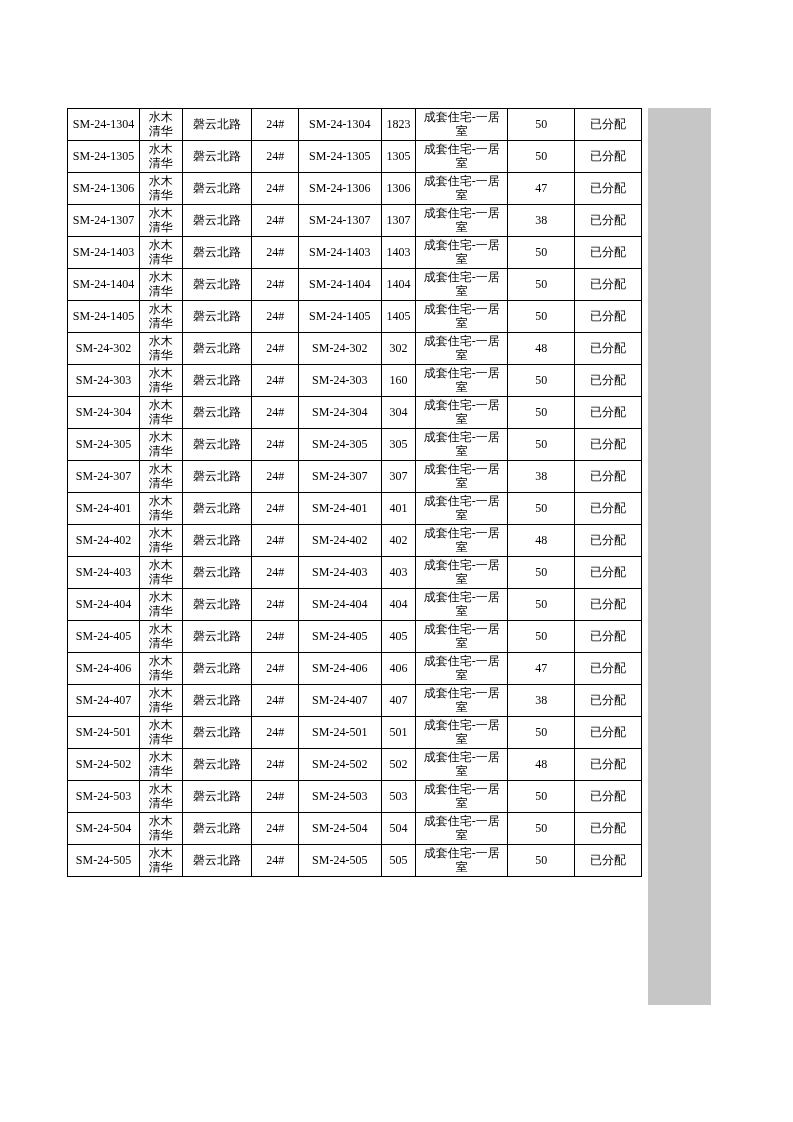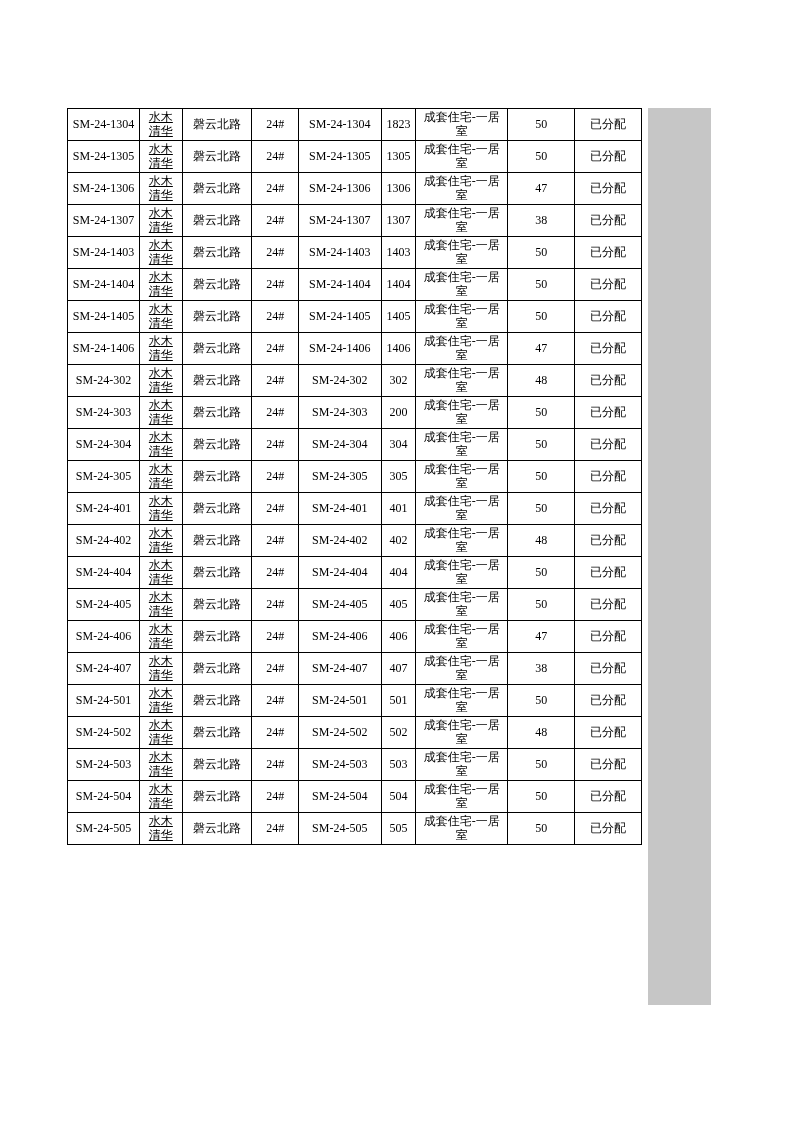--- a/index.html
+++ b/index.html
@@ -25,21 +25,21 @@
     text-align: center;
     vertical-align: middle;
     font-size: 12px;
     color: #000000;
     height: 32px;
     padding: 0 1px;
     line-height: 1.15;
     overflow: hidden;
   }
   
-  td .wrap-estate { width: 26px; margin: 0 auto; word-break: break-all; text-decoration: underline; }
+  td .wrap-estate { width: 26px; margin: 0 auto; word-break: break-all; }
   
   td .wrap-type { width: 80px; margin: 0 auto; word-break: break-all; }
   .grey-strip {
     position: absolute; left: 648px; top: 96px;
     width: 63px; height: 897px;
   }
 </style>
 </head>
 <body>
 
@@ -157,35 +157,20 @@
           <td>24#</td>
           <td>SM-24-1405</td>
           <td>1405</td>
           <td>
             <div class="wrap-type">成套住宅-一居室</div>
           </td>
           <td>50</td>
           <td>已分配</td>
         </tr>
         <tr>
-          <td>SM-24-1406</td>
-          <td>
-            <div class="wrap-estate">水木清华</div>
-          </td>
-          <td>磬云北路</td>
-          <td>24#</td>
-          <td>SM-24-1406</td>
-          <td>1406</td>
-          <td>
-            <div class="wrap-type">成套住宅-一居室</div>
-          </td>
-          <td>47</td>
-          <td>已分配</td>
-        </tr>
-        <tr>
           <td>SM-24-302</td>
           <td>
             <div class="wrap-estate">水木清华</div>
           </td>
           <td>磬云北路</td>
           <td>24#</td>
           <td>SM-24-302</td>
           <td>302</td>
           <td>
             <div class="wrap-type">成套住宅-一居室</div>
@@ -194,21 +179,21 @@
           <td>已分配</td>
         </tr>
         <tr>
           <td>SM-24-303</td>
           <td>
             <div class="wrap-estate">水木清华</div>
           </td>
           <td>磬云北路</td>
           <td>24#</td>
           <td>SM-24-303</td>
-          <td>200</td>
+          <td>160</td>
           <td>
             <div class="wrap-type">成套住宅-一居室</div>
           </td>
           <td>50</td>
           <td>已分配</td>
         </tr>
         <tr>
           <td>SM-24-304</td>
           <td>
             <div class="wrap-estate">水木清华</div>
@@ -232,20 +217,35 @@
           <td>24#</td>
           <td>SM-24-305</td>
           <td>305</td>
           <td>
             <div class="wrap-type">成套住宅-一居室</div>
           </td>
           <td>50</td>
           <td>已分配</td>
         </tr>
         <tr>
+          <td>SM-24-307</td>
+          <td>
+            <div class="wrap-estate">水木清华</div>
+          </td>
+          <td>磬云北路</td>
+          <td>24#</td>
+          <td>SM-24-307</td>
+          <td>307</td>
+          <td>
+            <div class="wrap-type">成套住宅-一居室</div>
+          </td>
+          <td>38</td>
+          <td>已分配</td>
+        </tr>
+        <tr>
           <td>SM-24-401</td>
           <td>
             <div class="wrap-estate">水木清华</div>
           </td>
           <td>磬云北路</td>
           <td>24#</td>
           <td>SM-24-401</td>
           <td>401</td>
           <td>
             <div class="wrap-type">成套住宅-一居室</div>
@@ -259,20 +259,35 @@
             <div class="wrap-estate">水木清华</div>
           </td>
           <td>磬云北路</td>
           <td>24#</td>
           <td>SM-24-402</td>
           <td>402</td>
           <td>
             <div class="wrap-type">成套住宅-一居室</div>
           </td>
           <td>48</td>
+          <td>已分配</td>
+        </tr>
+        <tr>
+          <td>SM-24-403</td>
+          <td>
+            <div class="wrap-estate">水木清华</div>
+          </td>
+          <td>磬云北路</td>
+          <td>24#</td>
+          <td>SM-24-403</td>
+          <td>403</td>
+          <td>
+            <div class="wrap-type">成套住宅-一居室</div>
+          </td>
+          <td>50</td>
           <td>已分配</td>
         </tr>
         <tr>
           <td>SM-24-404</td>
           <td>
             <div class="wrap-estate">水木清华</div>
           </td>
           <td>磬云北路</td>
           <td>24#</td>
           <td>SM-24-404</td>

